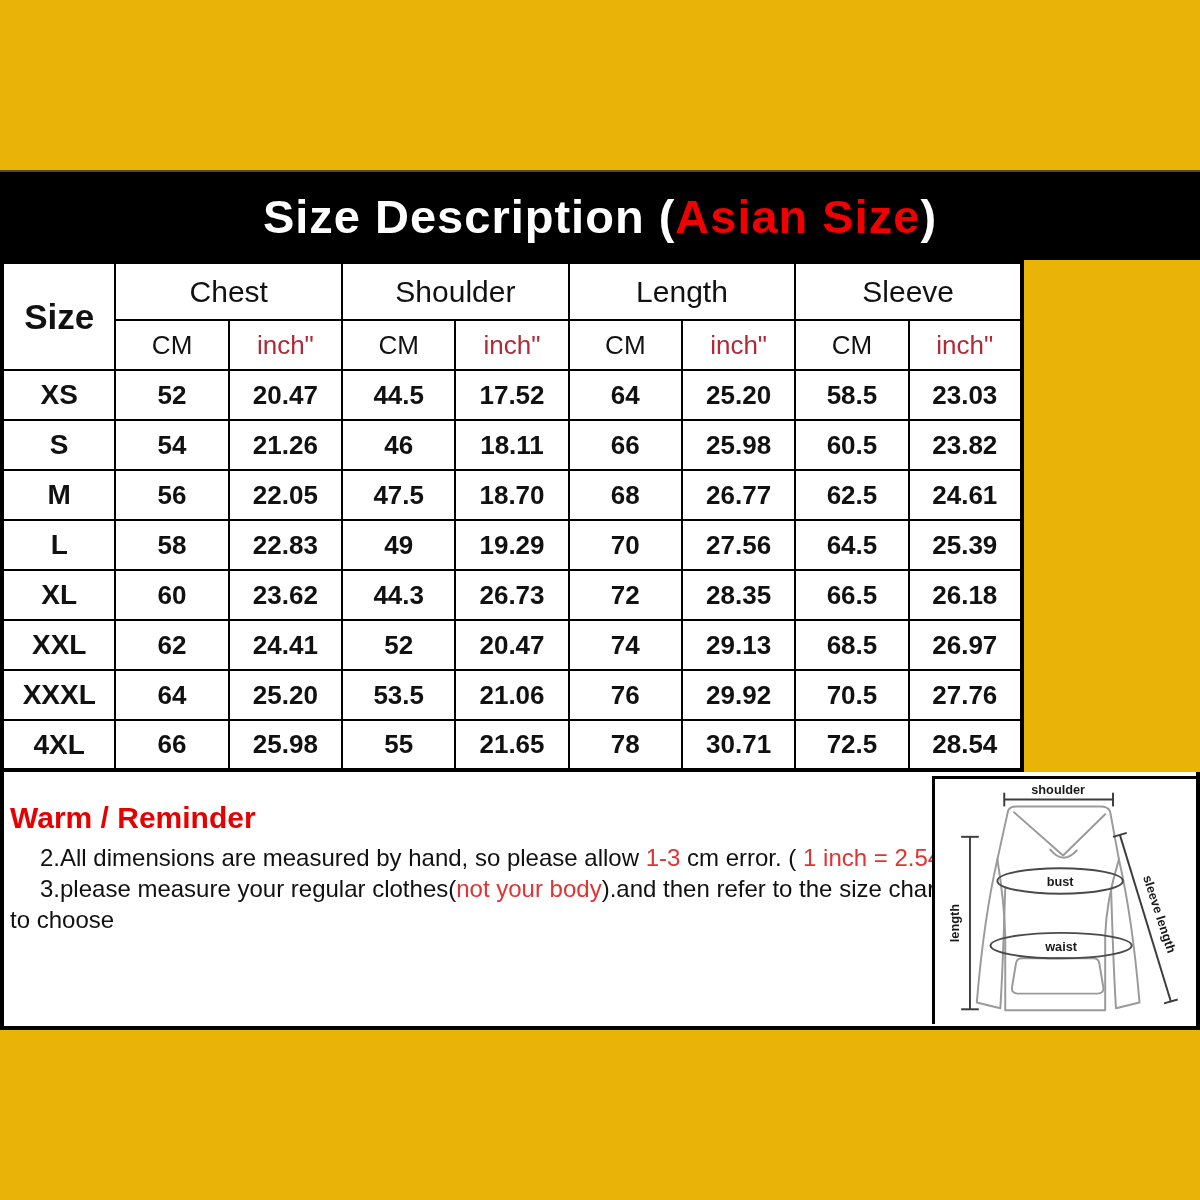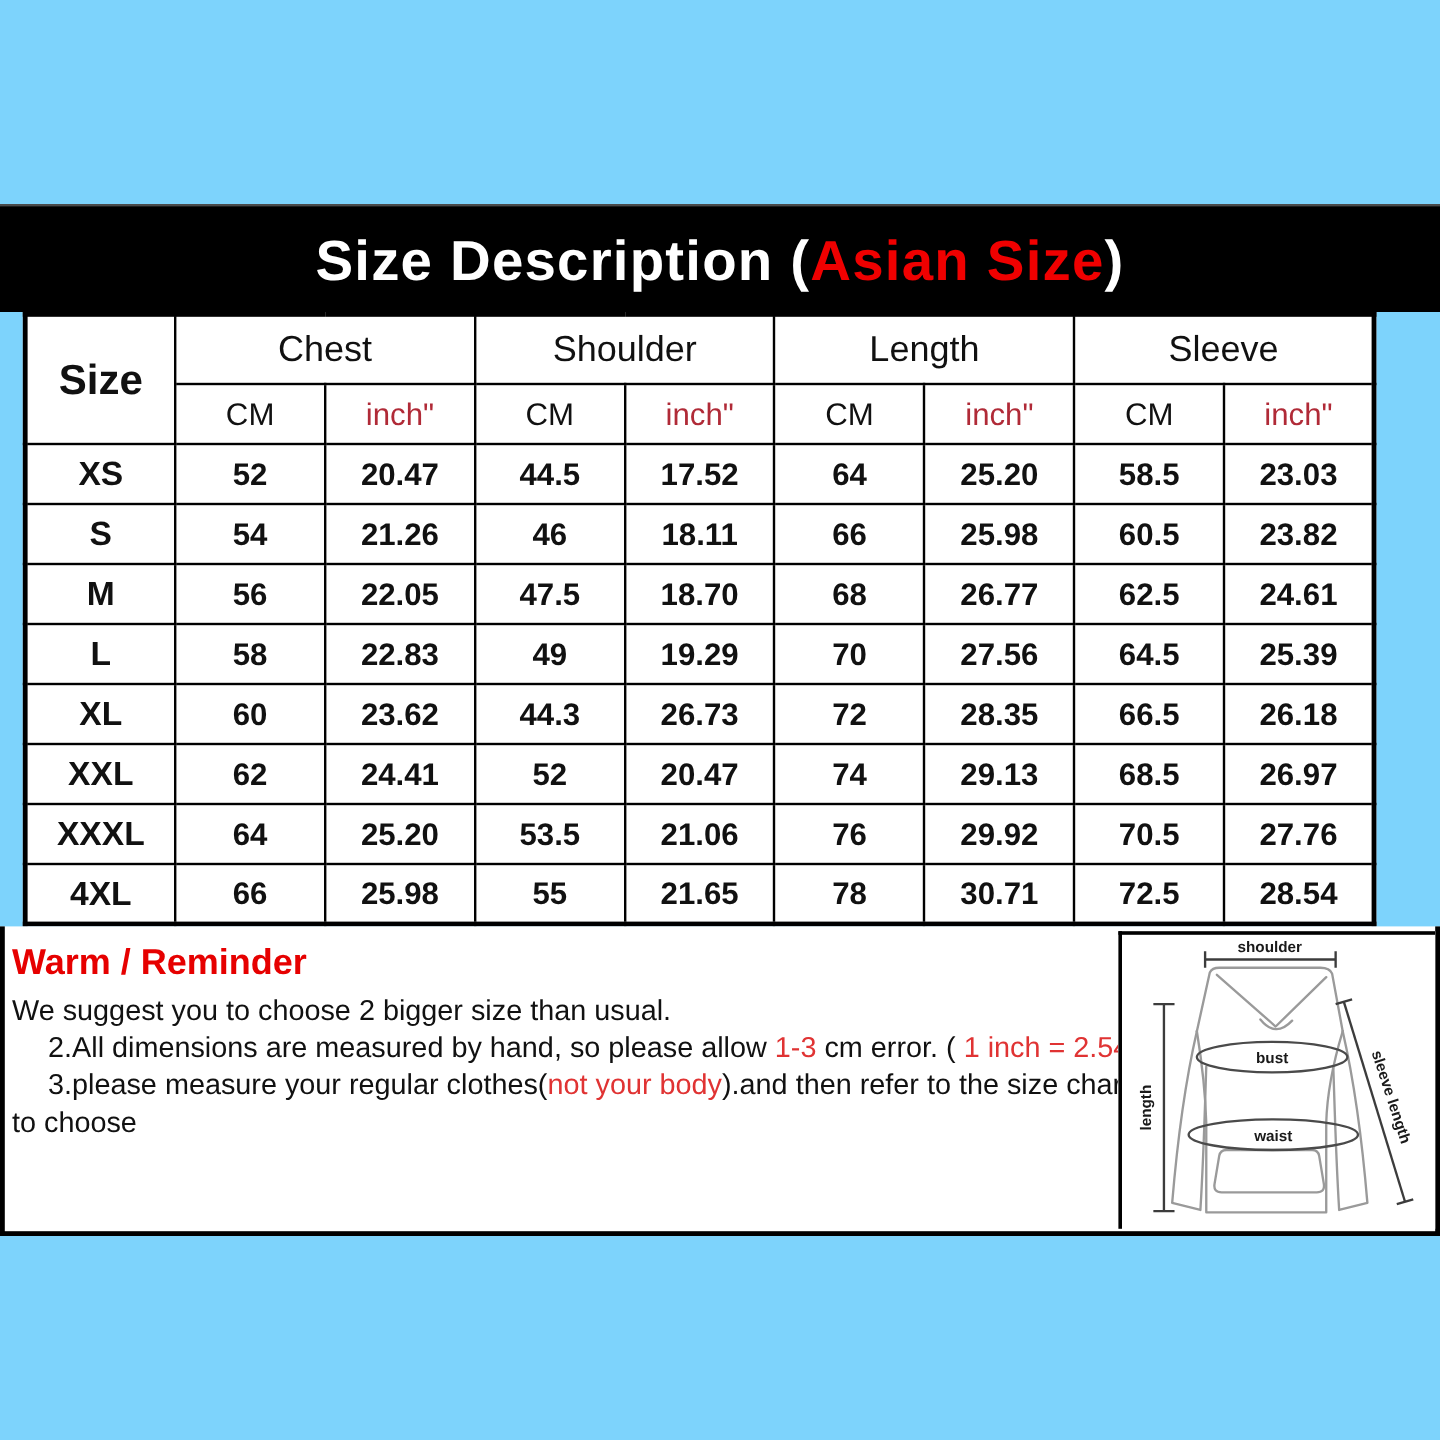--- a/index.html
+++ b/index.html
@@ -1,39 +1,39 @@
 <!DOCTYPE html>
 <html><head>
 <meta charset="utf-8">
 <style>
   html, body { margin: 0; padding: 0; background: #000; }
   .page {
     position: relative;
     width: 1200px; height: 1200px;
-    background: #7dd3fc;
+    background: #eab308;
     overflow: hidden;
     font-family: "Liberation Sans", sans-serif;
   }
   .sheet { position: absolute; top: 170px; left: 0; width: 1200px; height: 860px; }
 
   
   .banner {
     height: 90px; background: #000;
     border-top: 2px solid #4a4a4a;
     display: flex; align-items: center; justify-content: center;
     box-sizing: border-box;
   }
   .banner .t { font-size: 47px; font-weight: bold; color: #fff; letter-spacing: 1px; }
   .banner .hl { color: #f00000; }
 
   
   table.size-table {
     border-collapse: collapse; table-layout: fixed;
-    width: 1128px; height: 512px;
-    background: #fff; border: 4px solid #000; margin-left: 19px;
+    width: 1024px; height: 512px;
+    background: #fff; border: 4px solid #000;
   }
   .size-table th, .size-table td {
     border: 2px solid #000; text-align: center; vertical-align: middle;
     padding: 0; color: #111;
   }
   .size-table thead tr.grp { height: 58px; }
   .size-table thead tr.sub { height: 50px; }
   .size-table th.size-h { font-size: 35px; font-weight: bold; }
   .size-table th.grp-h { font-size: 30px; font-weight: normal; }
   .size-table th.unit-h { font-size: 26px; font-weight: normal; }
@@ -41,21 +41,21 @@
   .size-table tbody tr { height: 50px; }
   .size-table tbody th { font-size: 28px; font-weight: bold; text-align: center; }
   .size-table tbody td { font-size: 26px; font-weight: bold; }
 
   
   .bottom {
     display: flex; height: 258px; background: #fff;
     border-left: 4px solid #000; border-right: 4px solid #000; border-bottom: 4px solid #000;
     box-sizing: border-box; position: relative;
   }
-  .reminder-col { flex: 1; padding: 12px 4px 0 6px; overflow: hidden; }
+  .reminder-col { flex: 1; padding: 27px 4px 0 6px; overflow: hidden; }
   .reminder-heading { font-size: 30px; font-weight: bold; color: #e60000; margin: 2px 0 7px 0; }
   .r-line { font-size: 24px; line-height: 31px; color: #111; white-space: nowrap; }
   .r-line.indent { padding-left: 30px; }
   .r-line .red { color: #e03333; }
 
   .diagram-box {
     width: 264px; height: 248px;
     border-left: 3px solid #000; border-top: 3px solid #000;
     box-sizing: border-box; margin-top: 4px; background: #fff;
   }
@@ -195,21 +195,20 @@
             <td>72.5</td>
             <td>28.54</td>
           </tr>
         </tbody>
     </table>
 
     <div class="bottom">
       <div class="reminder-col">
         <div class="reminder-heading">Warm / Reminder</div>
         <div id="reminder-lines">
-            <div class="r-line"><span>We suggest you to choose 2 bigger size than usual.</span></div>
             <div class="r-line indent"><span>2.All dimensions are measured by hand, so please allow </span><span class="red">1-3</span><span> cm error. ( </span><span class="red">1 inch = 2.54</span></div>
             <div class="r-line indent"><span>3.please measure your regular clothes(</span><span class="red">not your body</span><span>).and then refer to the size chart</span></div>
             <div class="r-line"><span>to choose</span></div>
           </div>
       </div>
 
       <div class="diagram-box">
         <svg viewBox="0 0 265 250">
 
           <g>

